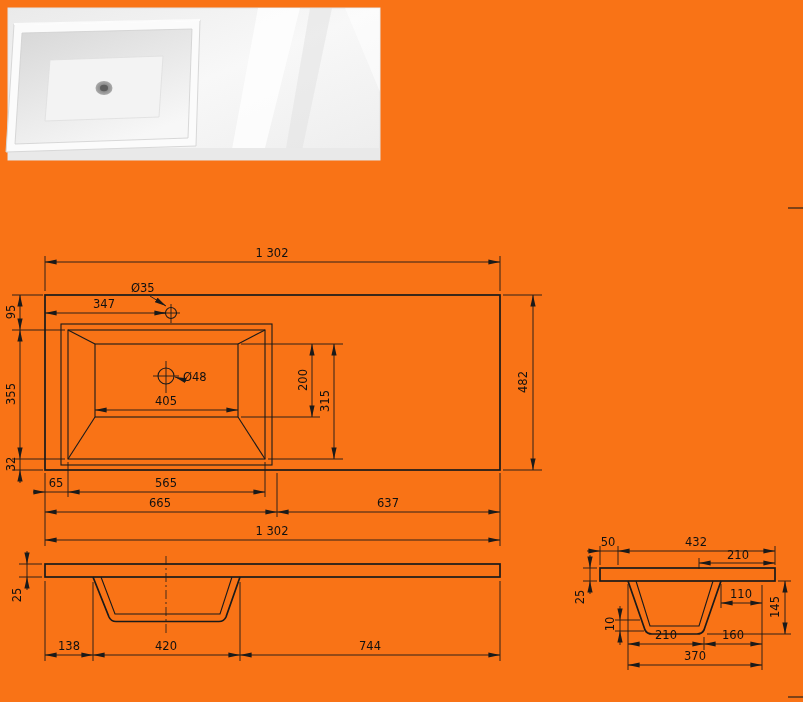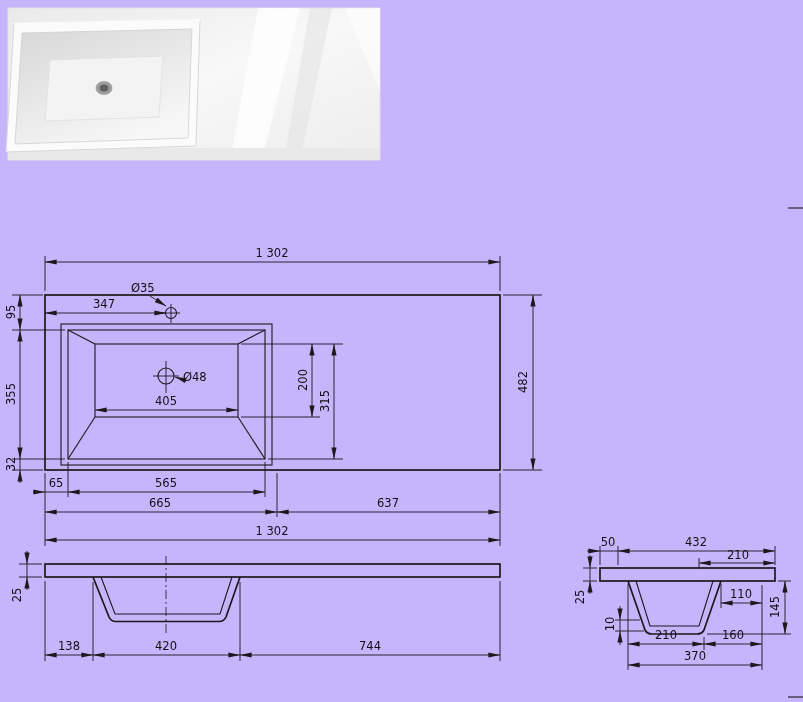--- a/index.html
+++ b/index.html
@@ -1,16 +1,16 @@
 <!DOCTYPE html>
 <html><head>
 <meta charset="utf-8">
 <style>
   html,body{margin:0;padding:0;background:#ffffff}
-  .canvas{position:relative;width:803px;height:702px;background:#c4b5fd;overflow:hidden;
+  .canvas{position:relative;width:803px;height:702px;background:#f97316;overflow:hidden;
           font-family:"DejaVu Sans",sans-serif}
   svg{display:block}
   .obj{fill:none;stroke:#1a1a1a;stroke-width:1.7}
   .obj2{fill:none;stroke:#1a1a1a;stroke-width:1.1}
   .dim{fill:none;stroke:#1a1a1a;stroke-width:0.9}
   .cl{fill:none;stroke:#1a1a1a;stroke-width:0.8;stroke-dasharray:9 3 2 3}
   text.d{font-size:11.5px;fill:#111;font-family:"DejaVu Sans",sans-serif}
 </style>
 </head>
 <body>

